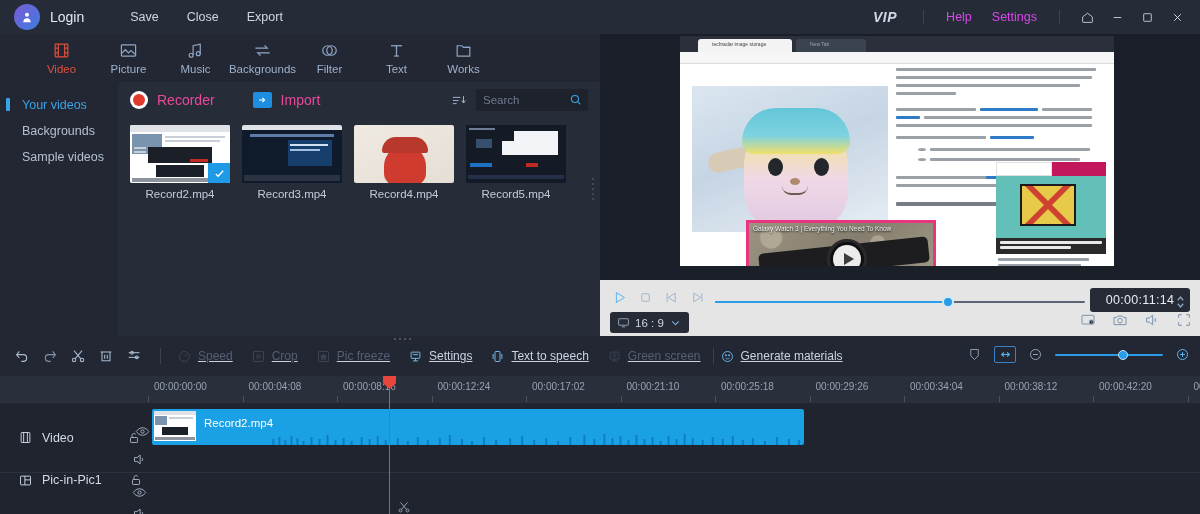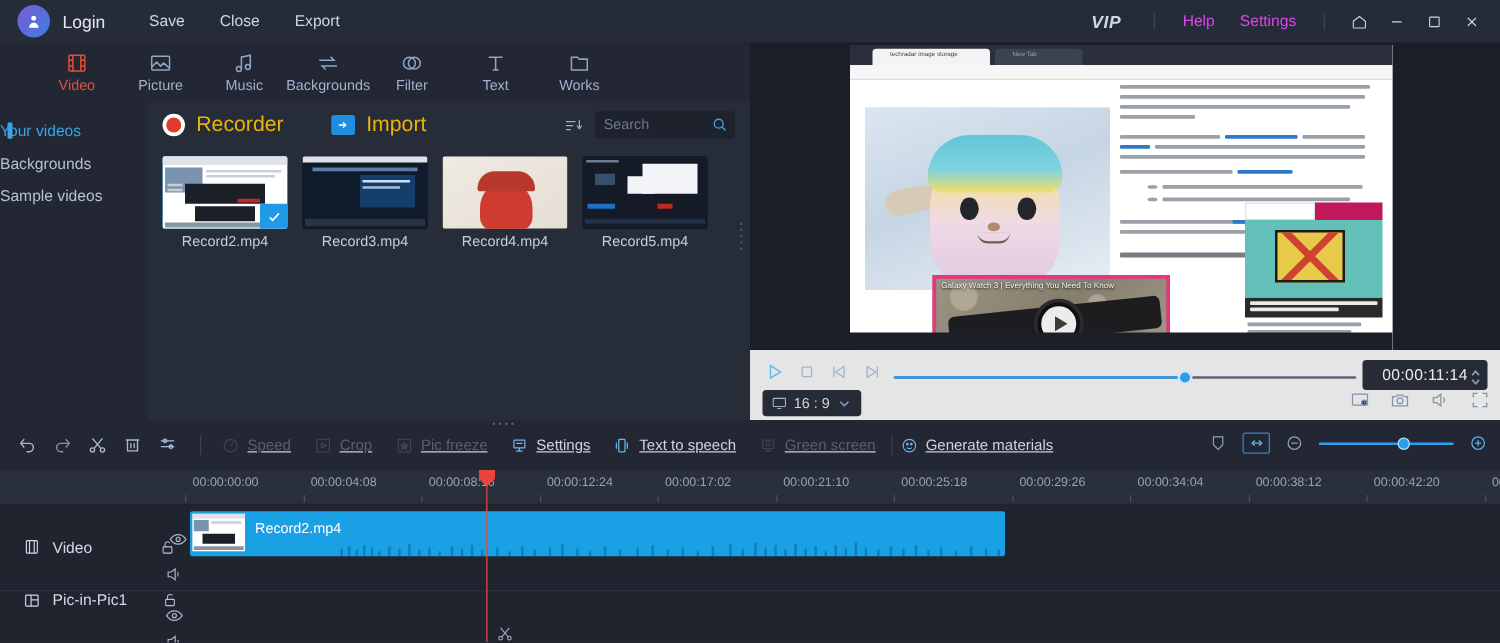--- a/index.html
+++ b/index.html
@@ -18,21 +18,21 @@
     position:absolute; left:0; top:0; width:1200px; height:34px;
     background:#262b38; display:flex; align-items:center;
   }
   .logo{
     width:26px; height:26px; border-radius:50%; margin-left:14px;
     background:linear-gradient(135deg,#7b5bd6 0%,#3d7de0 100%);
     display:flex; align-items:center; justify-content:center;
   }
   .logo svg{ width:14px; height:14px; }
   .login-text{ margin-left:10px; font-size:14px; color:#e3e8f0; }
-  .tb-menu{ display:flex; margin-left:35px; gap:28px; }
+  .tb-menu{ display:flex; margin-left:46px; gap:28px; }
   .tb-menu span{ font-size:12.5px; color:#cfd6e2; cursor:default; }
   .tb-right{ position:absolute; right:0; top:0; height:34px; display:flex; align-items:center; }
   .vip{
     font-size:14px; font-weight:bold; font-style:italic; letter-spacing:0.5px;
     color:#cfd8e6; margin-right:14px;
   }
   .tb-sep{ width:1px; height:14px; background:#3d4454; margin:0 12px; }
   .tb-right .mi{ font-size:12.5px; color:#d946ef; margin:0 10px; }
   .winbtn{ width:30px; height:34px; display:flex; align-items:center; justify-content:center; }
   .winbtn svg{ width:13px; height:13px; }
@@ -50,36 +50,36 @@
   .modtab .lbl{ font-size:11.5px; color:#9fb1cc; }
   .modtab.active .lbl{ color:#e0503d; }
   .modtab.active svg{ stroke:#e0503d; }
 
   
   .sidebar{
     position:absolute; left:0; top:82px; width:118px; height:254px;
     background:#222733; padding-top:10px;
   }
   .sb-item{
-    height:26px; display:flex; align-items:center; 
+    height:26px; display:flex; align-items:center; padding-left:22px;
     font-size:12.5px; color:#b5c0d2; position:relative; cursor:pointer;
   }
   .sb-item.active{ color:#3aa3e8; }
   .sb-item.active:before{
     content:''; position:absolute; left:6px; top:6px; width:4px; height:13px;
     background:#3aa3e8; border-radius:1px;
   }
 
   
   .mediapanel{
     position:absolute; left:118px; top:82px; width:482px; height:254px;
     background:#272c39;
   }
   .mp-head{ height:36px; display:flex; align-items:center; position:relative; }
-  .mp-btn{ display:flex; align-items:center; gap:9px; font-size:17px; color:#eab308; cursor:pointer; }
+  .mp-btn{ display:flex; align-items:center; gap:9px; font-size:14px; color:#ec4899; cursor:pointer; }
   .mp-btn.rec{ margin-left:12px; }
   .mp-btn.imp{ margin-left:38px; }
   .rec-dot{
     width:18px; height:18px; border-radius:50%; background:#fff;
     display:flex; align-items:center; justify-content:center;
   }
   .rec-dot i{ width:12px; height:12px; border-radius:50%; background:#e23b2e; display:block; }
   .imp-ic{
     width:19px; height:16px; background:#1e8fe0; border-radius:2px;
     display:flex; align-items:center; justify-content:center;

